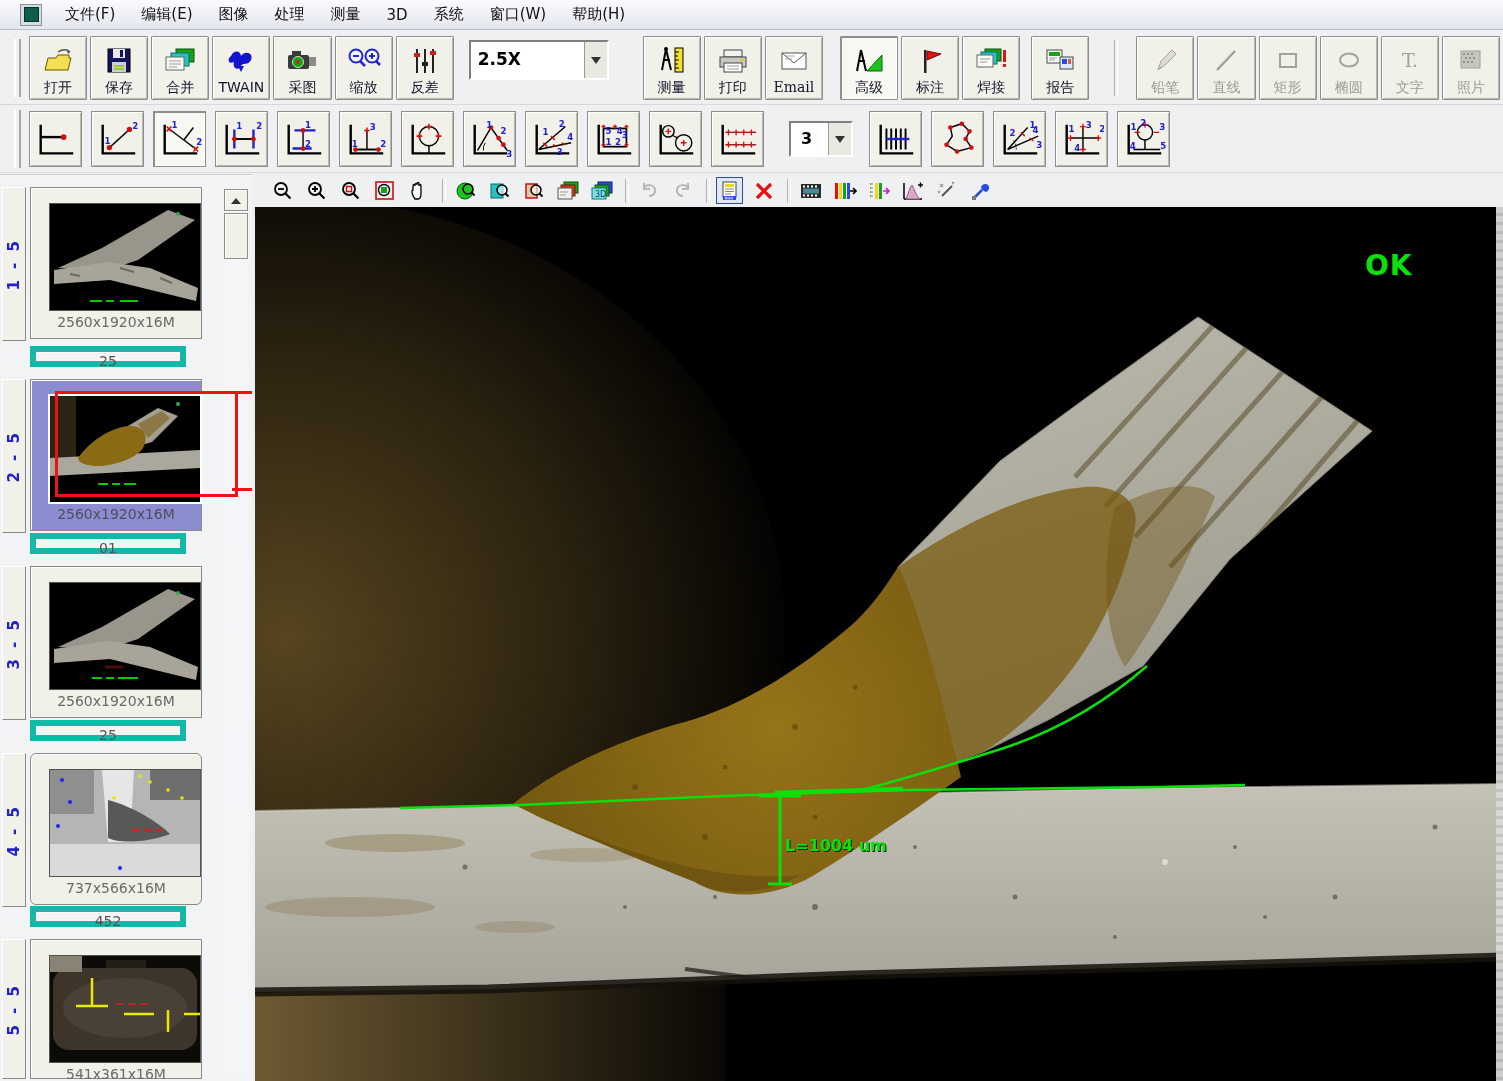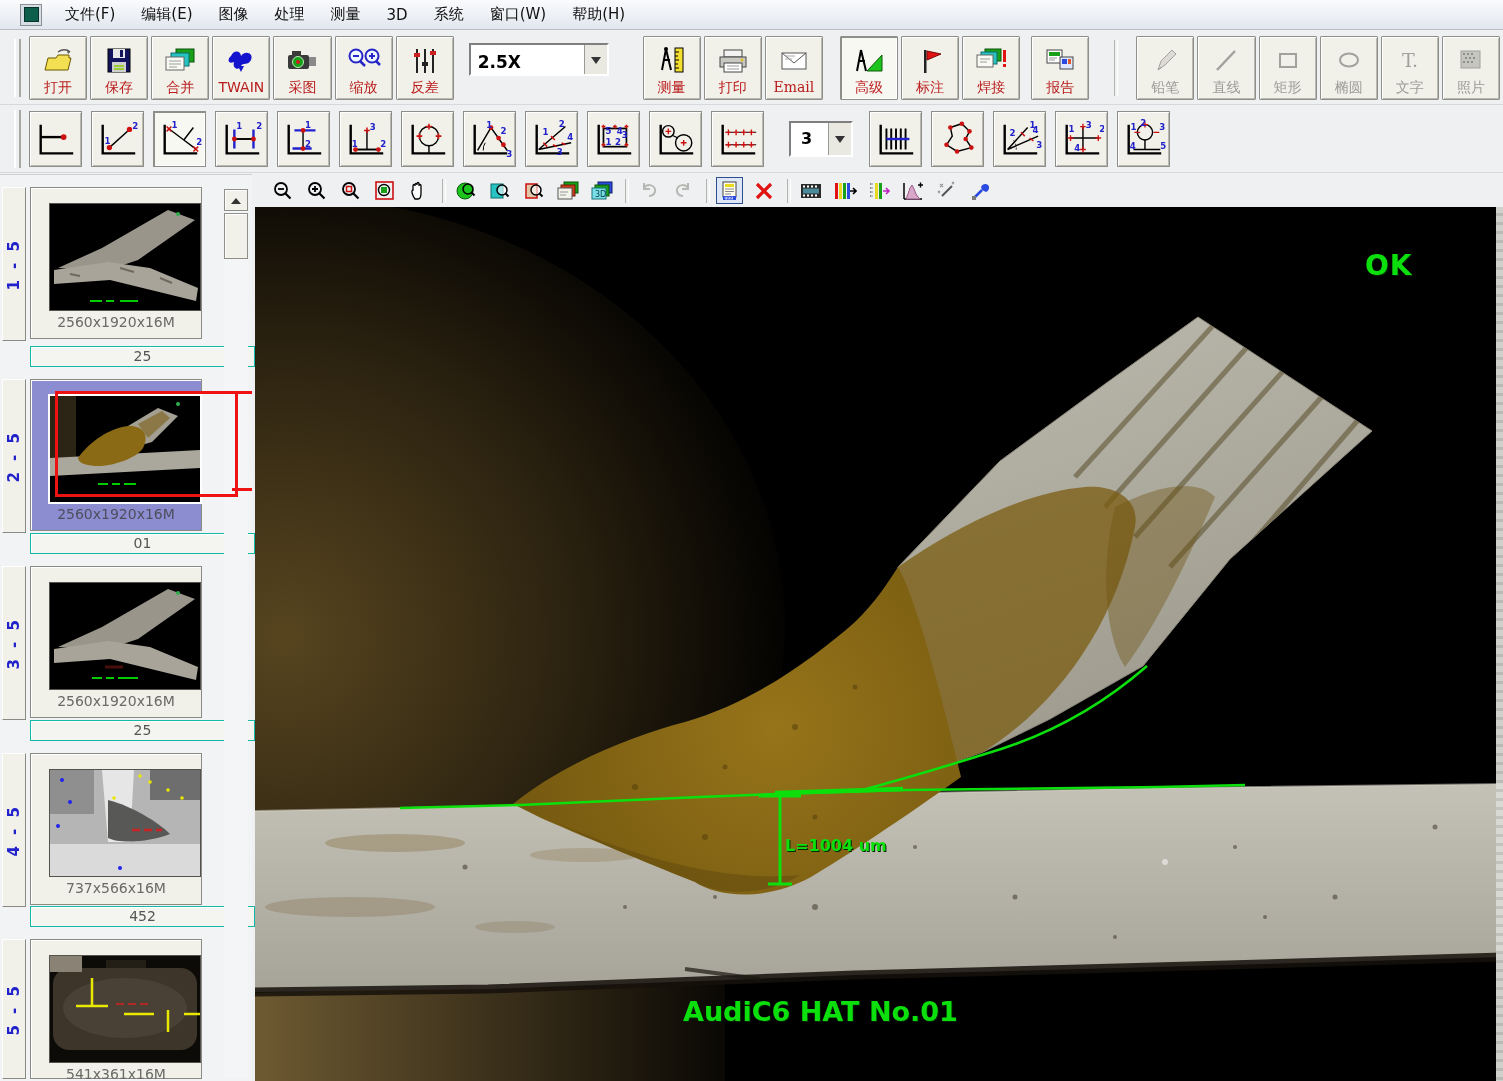--- a/index.html
+++ b/index.html
@@ -19,26 +19,26 @@
   .toolbar2{position:absolute;left:0;top:106px;width:1503px;height:67px;background:#eff0f1;
             border-bottom:1px solid #d6d8da;display:flex;align-items:center;padding-left:14px;box-sizing:border-box;}
   .toolbar3{position:absolute;left:255px;top:174px;width:1248px;height:33px;background:#eff0f1;
             display:flex;align-items:center;padding-left:14px;box-sizing:border-box;}
   .grip{width:3px;height:58px;margin-right:8px;border-left:2px solid #ffffff;border-right:2px solid #a9a9a3;}
   .btn64{width:59px;height:64px;margin-right:3px;background:#f1f0e9;border:1px solid #8f8f89;border-radius:1px;
          box-shadow:inset 1px 1px 0 #ffffff, inset -1px -1px 0 #b9b9b2;
          display:flex;flex-direction:column;align-items:center;justify-content:flex-end;
          padding-bottom:3px;box-sizing:border-box;}
   .btn64 .ic{height:36px;display:flex;align-items:center;justify-content:center;}
-  .btn64 .lbl{font-size:14px;line-height:17px;color:#b91c1c;}
+  .btn64 .lbl{font-size:14px;line-height:17px;color:#0f172a;}
   .btn64.pressed{background:#f8f8f3;box-shadow:inset 1px 1px 0 #8f8f89, inset -1px -1px 0 #ffffff;}
   .btn64.disabled .lbl{color:#9d9d97;}
   .lbl-twain{font-size:11px;}
   .lbl-email{color:#8b2424;font-family:"DejaVu Serif","Liberation Serif",serif;font-size:13px;}
-  .combo{height:33px;width:142px;margin:0 34px 16px 12px;background:#fff;
+  .combo{height:40px;width:142px;margin:0 34px 16px 12px;background:#fff;
          border:2px solid;border-color:#7f7f7f #ffffff #ffffff #7f7f7f;
          display:flex;align-items:stretch;box-sizing:border-box;}
   .combo .val{flex:1;font-size:17px;font-weight:bold;color:#000;padding:7px 0 0 7px;}
   .combo .drop{width:22px;background:#e9e8e1;border-left:1px solid #9a9a94;
                display:flex;align-items:center;justify-content:center;}
   .combo .drop b{width:0;height:0;border:5px solid transparent;border-top:7px solid #333;margin-top:6px;}
   .combo.small{height:36px;width:64px;margin:0 16px 0 16px;}
   .combo.small .val{font-size:16px;padding:6px 0 0 10px;}
   .btn52{width:53px;height:56px;margin-right:9px;background:#f1f0e9;border:1px solid #8f8f89;
          box-shadow:inset 1px 1px 0 #ffffff, inset -1px -1px 0 #b9b9b2;
@@ -57,21 +57,21 @@
           border-color:#ffffff #8a8a84 #8a8a84 #ffffff;display:flex;align-items:center;justify-content:center;}
   .vlabel span{writing-mode:vertical-rl;transform:rotate(180deg);color:#2222cc;font-weight:bold;
                font-size:15px;letter-spacing:3px;white-space:nowrap;}
   .tpanel{position:absolute;left:30px;width:172px;height:152px;background:#f1f0e9;
           border:1px solid #8a8a84;box-shadow:inset 1px 1px 0 #ffffff;box-sizing:border-box;}
   .tpanel.selected{background:#8b8dd0;}
   .thumb{position:absolute;left:18px;top:15px;width:150px;height:106px;background:#000;border:1px solid #55534d;}
   .tpanel.selected .thumb{border:2px solid #ffffff;left:17px;top:14px;}
   .res{position:absolute;left:0;right:0;top:126px;text-align:center;font-size:14px;color:#6a6a66;}
   .tpanel.selected .res{color:#4e4e5e;}
-  .caption{position:absolute;left:30px;width:225px;height:21px;background:#f4f4f0;border:1px solid #14b8a6;
+  .caption{position:absolute;left:30px;width:156px;height:21px;background:#f4f4f0;border:6px solid #14b8a6;
            box-shadow:inset 1px 1px 0 #ffffff;text-align:center;font-size:14px;color:#555;
            line-height:19px;box-sizing:border-box;}
   .redrect{position:absolute;left:55px;top:391px;width:177px;height:100px;border:3px solid #ee1212;z-index:6;}
   .redline{position:absolute;height:3px;background:#ee1212;z-index:6;}
   .sb-track{position:absolute;left:224px;top:188px;width:24px;height:890px;background:#f4f5f7;}
   .sb-btn{position:absolute;left:224px;top:189px;width:24px;height:22px;background:#f1f0e9;border:1px solid #8f8f89;
           box-shadow:inset 1px 1px 0 #fff;display:flex;align-items:center;justify-content:center;box-sizing:border-box;}
   .sb-btn b{width:0;height:0;border:5px solid transparent;border-bottom:6px solid #333;margin-bottom:4px;}
   .sb-thumbp{position:absolute;left:224px;top:213px;width:24px;height:46px;background:#f1f0e9;border:1px solid #8f8f89;
           box-shadow:inset 1px 1px 0 #fff;box-sizing:border-box;}
@@ -719,21 +719,21 @@
         <circle cx="128" cy="10" r="2" fill="#2fae4f"></circle>
       </svg>
   </div>
   <div class="res">2560x1920x16M</div>
 </div>
 <div class="caption" style="top:720px;">25</div>
 
 <div class="vlabel" style="top:753px;height:152px;">
     <span>4 - 5</span>
   </div>
-<div class="tpanel" style="top:753px;">
+<div class="tpanel" style="top:753px;border-radius:6px;">
   <div class="thumb">
     <svg width="150" height="106" viewBox="0 0 150 106">
         <rect width="150" height="106" fill="#b5b5b5"></rect>
         <rect x="0" y="0" width="44" height="44" fill="#8f8f8f"></rect>
         <rect x="100" y="0" width="50" height="30" fill="#6e6e6e"></rect>
         <path d="M52,0 L84,0 L80,72 L58,72 Z" fill="#e6e6e6"></path>
         <path d="M58,30 C82,36 108,52 120,64 C100,72 70,74 58,68 Z" fill="#58585600" fill-opacity="0"></path>
         <path d="M58,30 C82,36 108,52 120,64 C100,72 70,74 58,68 Z" fill="#585856"></path>
         <rect x="0" y="74" width="150" height="32" fill="#dadada"></rect>
         <circle cx="100" cy="12" r="1.8" fill="#e8e800"></circle>
@@ -863,15 +863,14 @@
       <path d="M145,601 L265,598 L400,592 L445,590 L520,587 L650,583 L905,580 L990,578" stroke-width="2.5"></path>
       <path d="M520,586 L648,582" stroke-width="4.5"></path>
       <path d="M892,459 C845,500 790,530 730,547 C695,558 645,573 600,585" stroke-width="2.5"></path>
       <path d="M525,590 L525,677" stroke-width="3"></path>
       <path d="M504,589 L546,589" stroke-width="3"></path>
       <path d="M513,677 L537,677" stroke-width="3"></path>
     </g>
   </svg>
   <div class="vtext ok-text">OK</div>
   <div class="vtext meas-label">L=1004 um</div>
-  <div class="vtext cap-text">AudiC6 HAT No.01</div>
   <div class="vscroll"></div>
 </div>
 
 </body></html>

